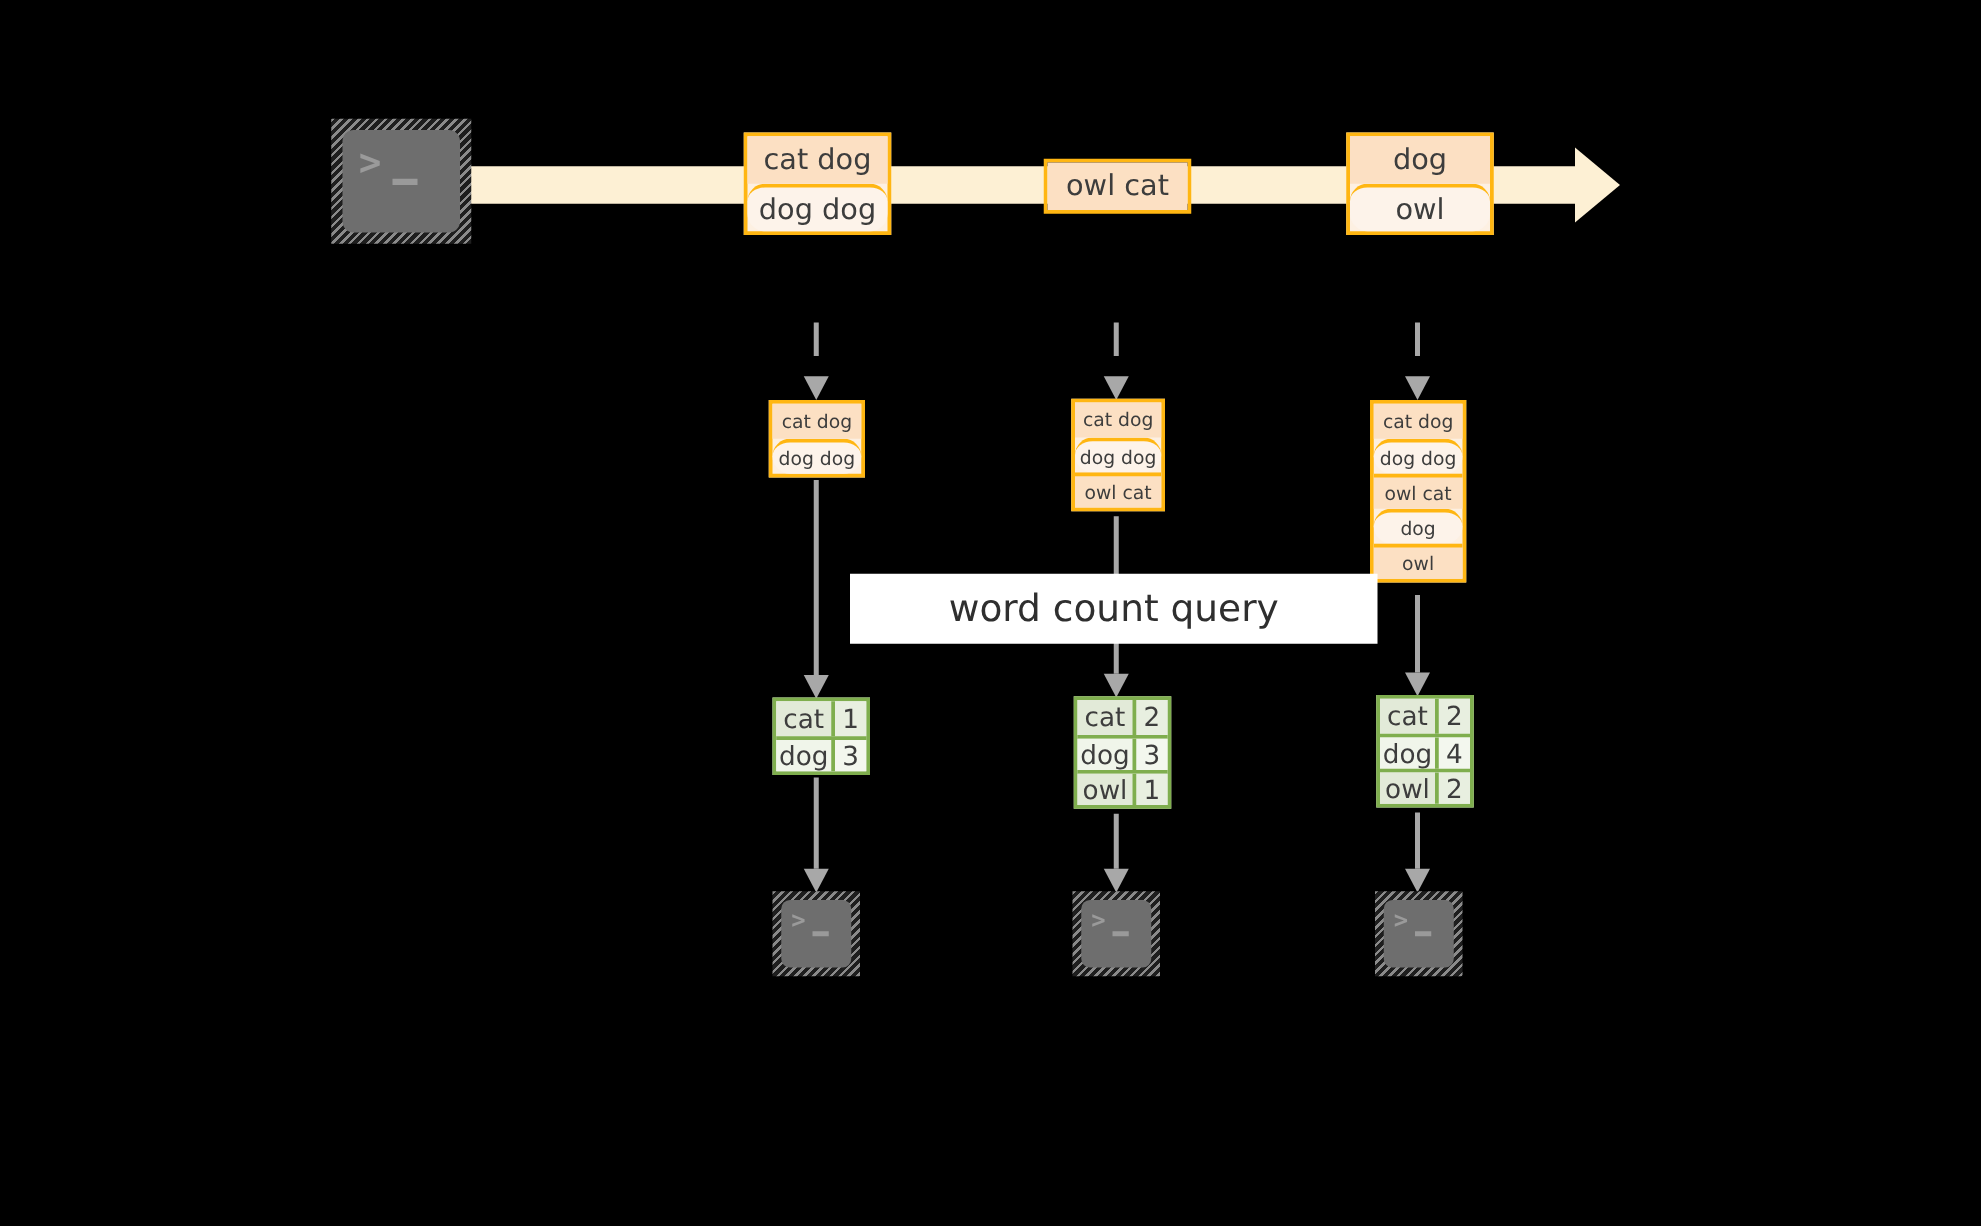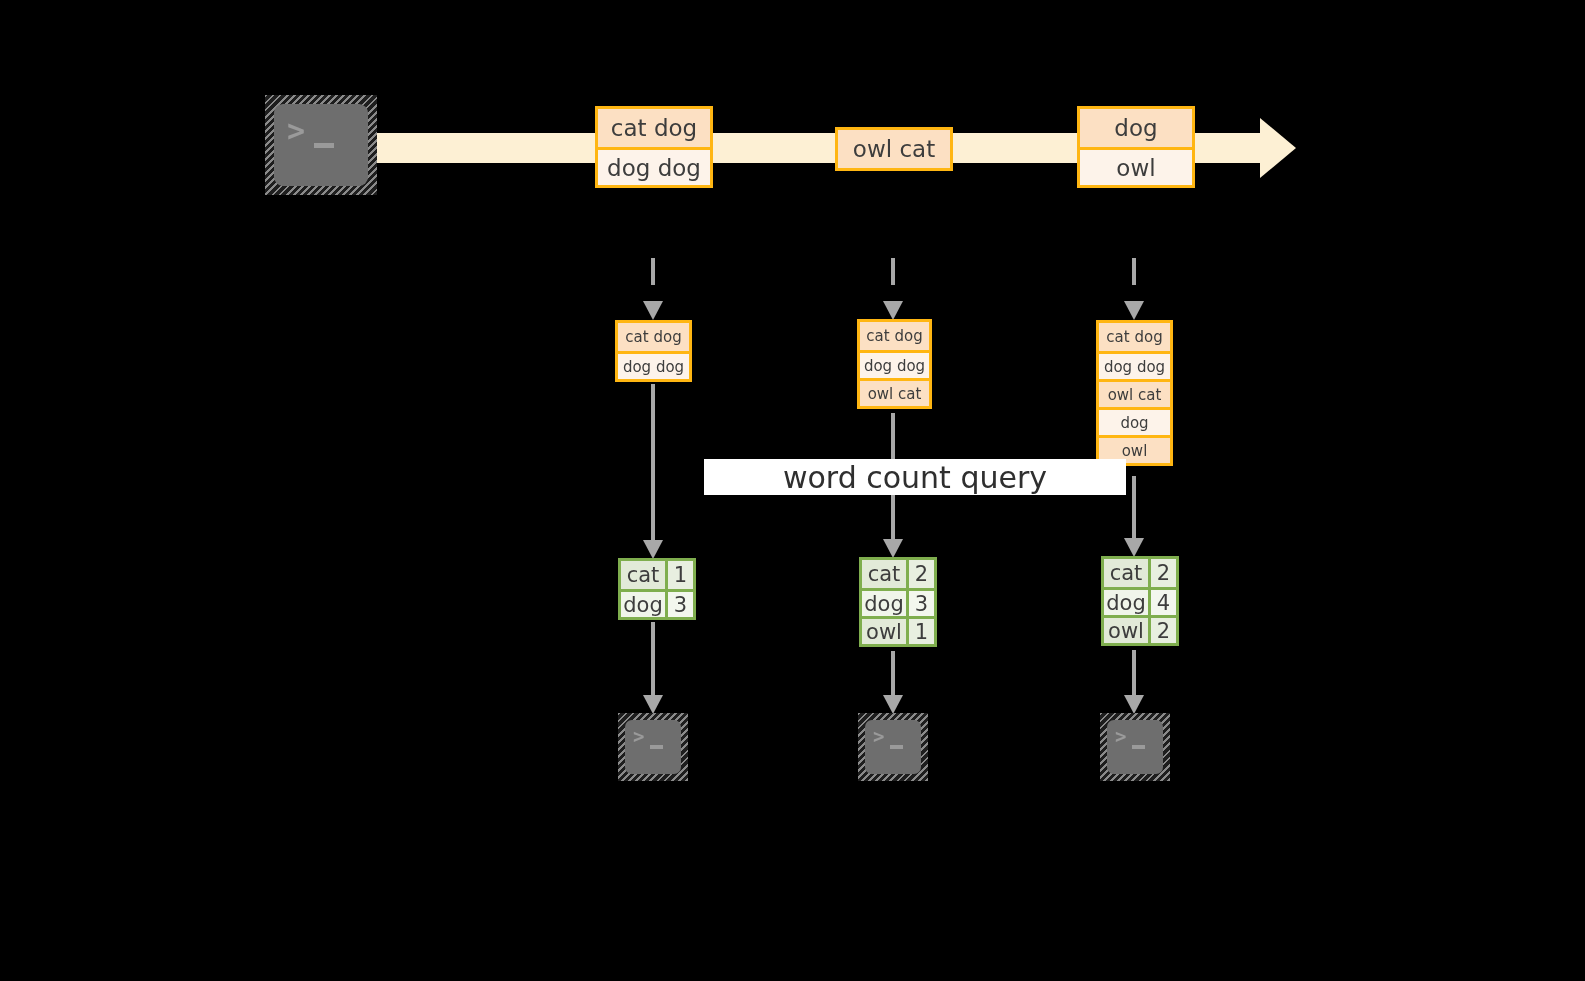--- a/index.html
+++ b/index.html
@@ -82,21 +82,21 @@
   }
   .evrow {
     box-sizing: border-box;
     display: flex;
     align-items: center;
     justify-content: center;
     color: #3d3d3d;
     white-space: nowrap;
   }
   .evrow.dark  { background: #fce0c3; }
-  .evrow.light { background: #fdf3ea; }
+  .evrow.light { background: #fdf3ea; border-radius: 14px; }
   .evrow + .evrow { border-top: 3px solid #ffb612; }
 
   .evbox.top .evrow { height: 38px; font-size: 23px; }
   .evbox.mid .evrow { height: 28px; font-size: 15px; }
 
   
   .tbl {
     position: absolute;
     box-sizing: border-box;
     border: 3px solid #7fae4e;
@@ -232,21 +232,21 @@
   </div>
   <div class="conn" style="left:891px; top:413px; width:4px; height:145px;">
     <div class="conn-line" style="height:126px;"></div>
     <div class="conn-head" style="top:126px;"></div>
   </div>
   <div class="conn" style="left:1132px; top:476px; width:4px; height:81px;">
     <div class="conn-line" style="height:62px;"></div>
     <div class="conn-head" style="top:62px;"></div>
   </div>
 
-  <div class="query-label" style="left:704px; top:459px; width:422px; height:36px;">
+  <div class="query-label" style="left:680px; top:459px; width:422px; height:56px;">
     <span>word count query</span>
   </div>
 
   <div class="tbl" style="left:618px; top:558px; width:78px;">
     <div class="tbl-row sh-a">
       <div class="tbl-cell word">cat</div>
       <div class="tbl-cell count">1</div>
     </div>
     <div class="tbl-row sh-b">
       <div class="tbl-cell word">dog</div>

